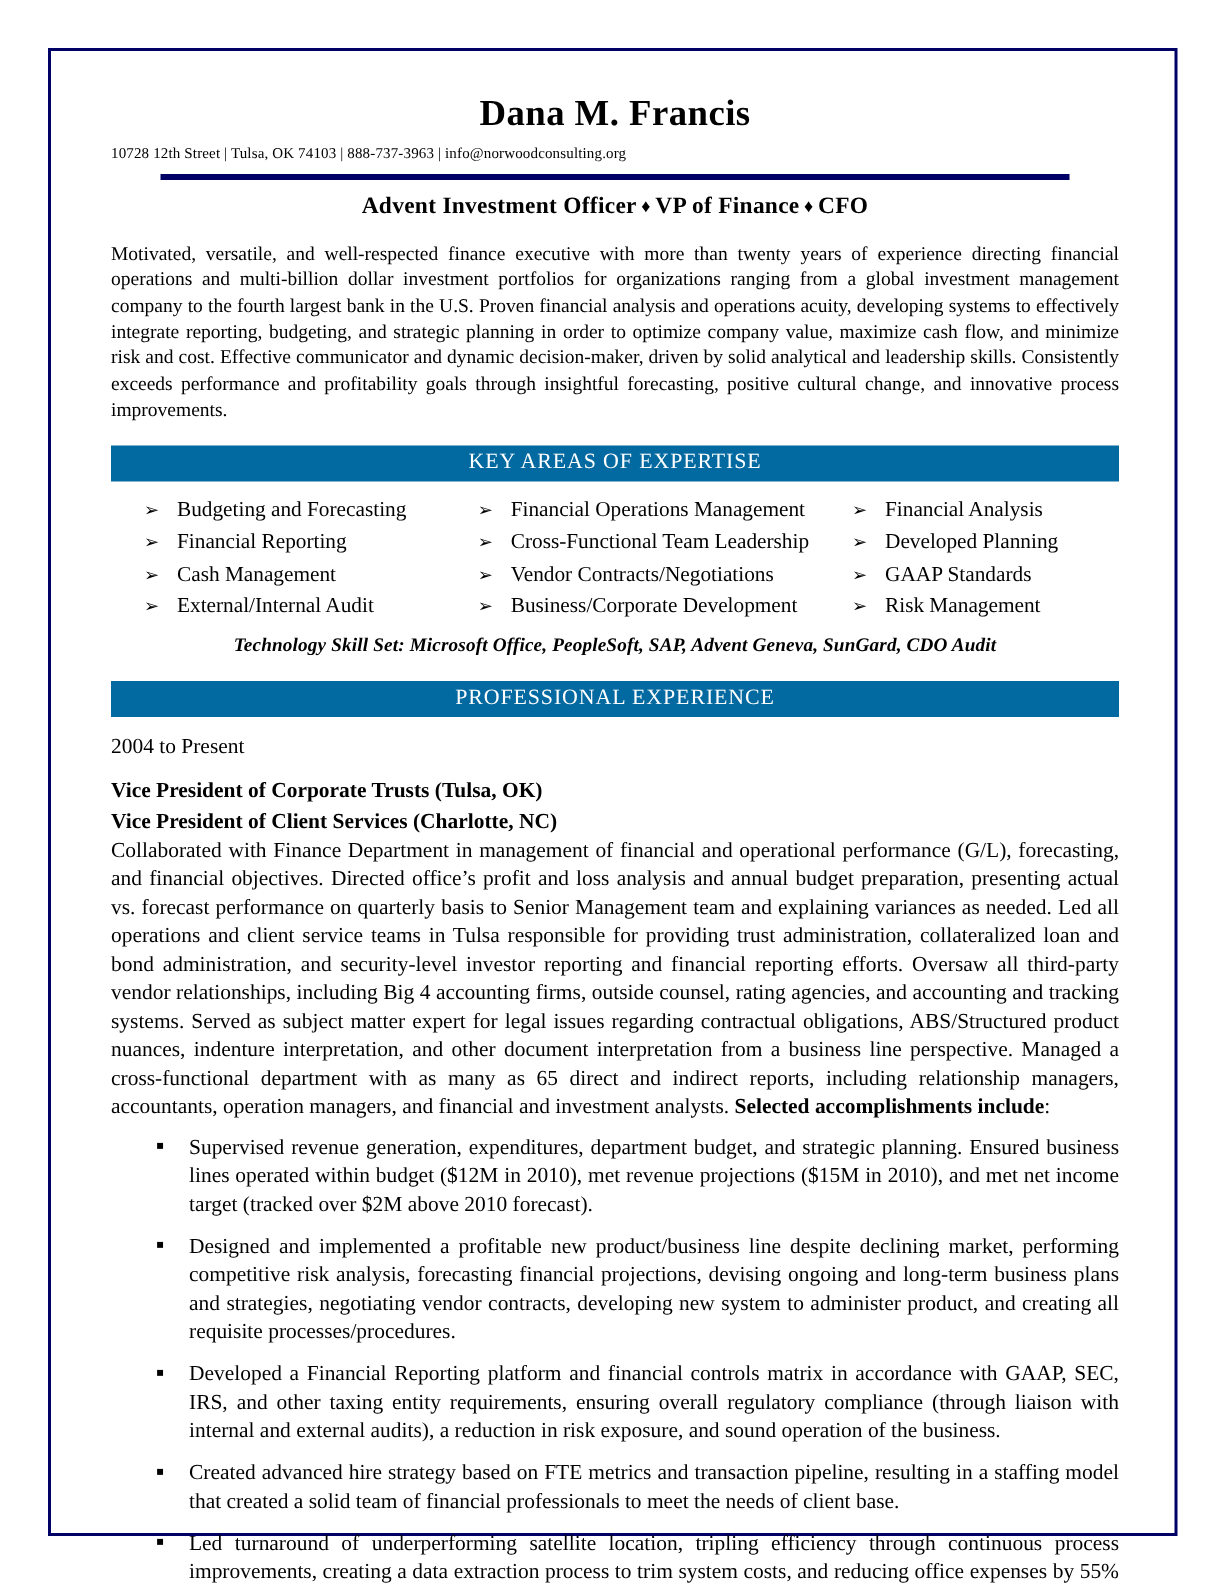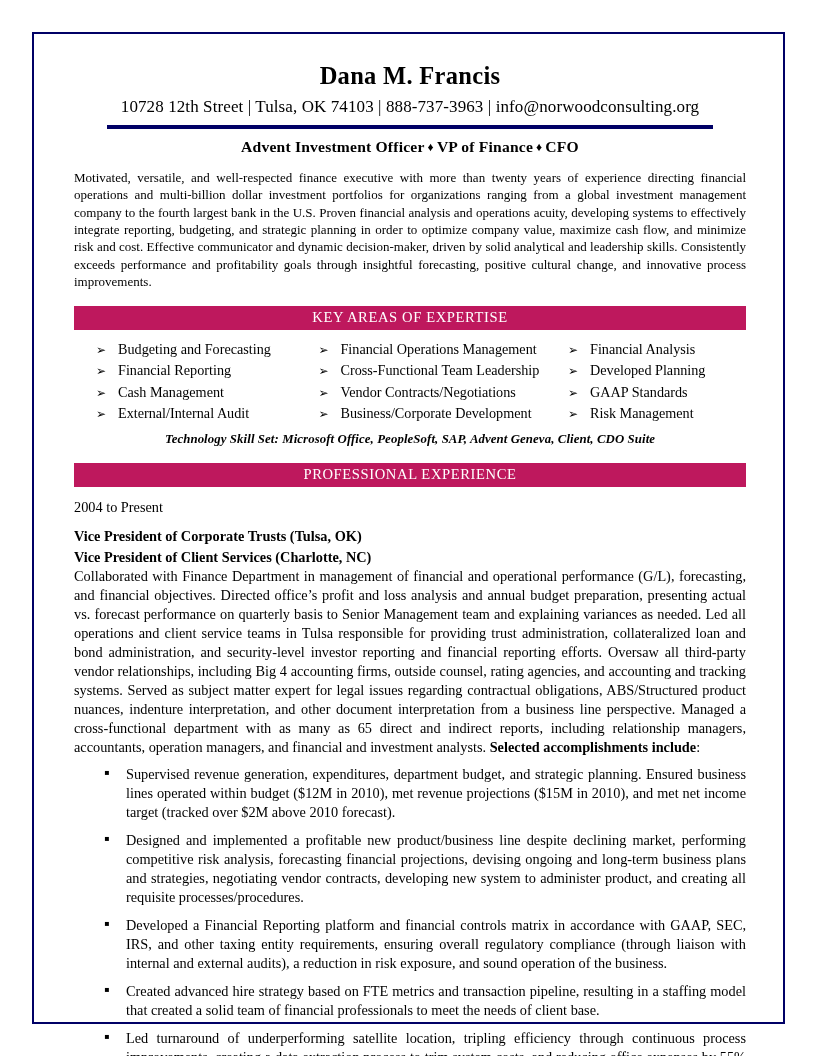--- a/index.html
+++ b/index.html
@@ -45,22 +45,22 @@
   
   .name {
     text-align: center;
     font-size: 24.5px;
     font-weight: bold;
     letter-spacing: 0.3px;
     line-height: 1.15;
     margin: 12px 0 0 0;
   }
   .contact {
-    text-align: center;
-    font-size: 17px;
+    text-align: left;
+    font-size: 10px;
     margin-top: 7px;
     letter-spacing: 0.1px;
   }
   .header-rule {
     height: 4px;
     background: #000066;
     margin: 8px 33px 0 33px;
   }
   .titles {
     text-align: center;
@@ -79,21 +79,21 @@
   .summary {
     margin-top: 13px;
     font-size: 13px;
     line-height: 1.33;
     text-align: justify;
     text-justify: inter-word;
   }
 
   
   .section-bar {
-    background: #be185d;
+    background: #0369a1;
     color: #ffffff;
     text-align: center;
     font-size: 14.6px;
     font-weight: normal;
     letter-spacing: 0.6px;
     padding: 3px 0 4px 0;
     margin-top: 16px;
   }
 
   
@@ -252,21 +252,21 @@
           <span class="exp-arrow">➢</span>
           <span>GAAP Standards</span>
         </div>
         <div class="exp-item">
           <span class="exp-arrow">➢</span>
           <span>Risk Management</span>
         </div>
       </div>
     </div>
 
-    <div class="tech-line">Technology Skill Set: Microsoft Office, PeopleSoft, SAP, Advent Geneva, Client, CDO Suite</div>
+    <div class="tech-line">Technology Skill Set: Microsoft Office, PeopleSoft, SAP, Advent Geneva, SunGard, CDO Audit</div>
 
     <div class="section-bar">PROFESSIONAL EXPERIENCE</div>
 
     <div class="job-head">
       <span class="job-dates">2004 to Present</span>
     </div>
 
     <div class="job-titles-block">
       <div class="job-title">Vice President of Corporate Trusts (Tulsa, OK)</div>
       <div class="job-title">Vice President of Client Services (Charlotte, NC)</div>

